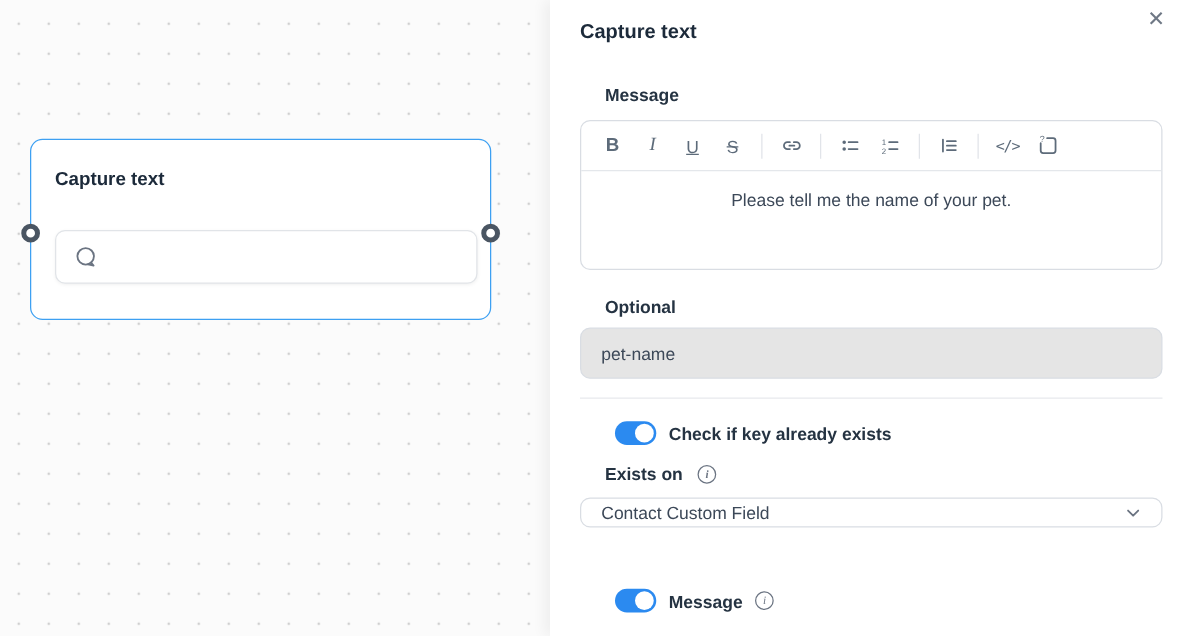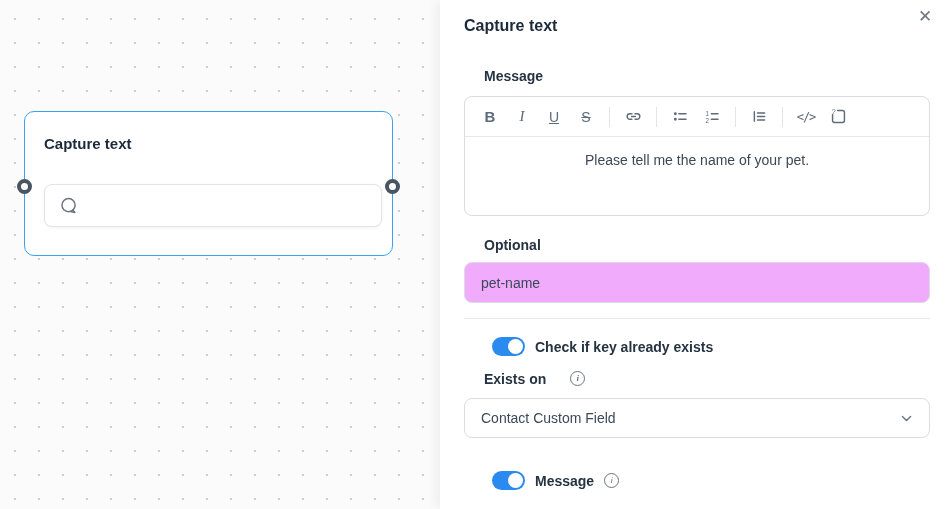--- a/index.html
+++ b/index.html
@@ -42,21 +42,21 @@
   }
   .panel-title { position:absolute; left:24px; top:17px; font-size:16px; font-weight:bold; color:#1c2a3a; }
   .close-btn {
     position:absolute; right:11px; top:4px; width:24px; height:24px;
     font-size:17px; color:#6f7885; display:flex; align-items:center; justify-content:center;
     cursor:pointer; background:none; border:none; font-family:inherit;
   }
   .field-label { position:absolute; left:24px; font-size:14px; font-weight:bold; color:#253342;padding-left:20px; }
   .lbl-message { top:68px; }
   .lbl-variable { top:237px; }
-  .lbl-exists { top:371px; display:flex; gap:24px; }
+  .lbl-exists { top:371px; display:flex; align-items:center; gap:12px; }
 
   .editor {
     position:absolute; left:24px; top:96px; width:466px; height:120px;
     border:1px solid #d9dde3; border-radius:8px; background:#fff;
   }
   .toolbar {
     height:40px; border-bottom:1px solid #e4e7eb;
     display:flex; align-items:center; padding:0 10px; gap:2px;
   }
   .tb-btn {
@@ -68,21 +68,21 @@
   .tb-b { font-weight:bold; font-size:15px; }
   .tb-i { font-style:italic; font-family:"Liberation Serif",serif; font-size:15px; }
   .tb-u { text-decoration:underline; }
   .tb-s { text-decoration:line-through; }
   .tb-code { font-family:"DejaVu Sans Mono",monospace; font-size:12px; letter-spacing:-1px; }
   .tb-sep { width:1px; height:20px; background:#e1e4e9; margin:0 6px; }
   .editor-body { padding:14px 17px; font-size:14px; color:#3c4858; line-height:1.4;text-align:center; }
 
   .text-input {
     position:absolute; left:24px; top:262px; width:466px; height:41px;
-    border:1px solid #d9dde3; border-radius:8px; background:#f0abfc;
+    border:1px solid #d9dde3; border-radius:8px; background:#e5e5e5;
     font-size:14px; color:#3c4858; padding:0 16px; font-family:inherit; outline:none;
   }
   .divider { position:absolute; left:24px; top:318px; width:466px; height:1px; background:#e7e9ed; }
 
   .toggle-row { position:absolute; left:24px; display:flex; align-items:center; gap:10px;padding-left:28px; }
   .row-check { top:337px; }
   .row-optional { top:471px; }
   .toggle {
     width:33px; height:19px; border-radius:10px; background:#2b8af0;
     position:relative; cursor:pointer; flex:0 0 auto;
@@ -93,21 +93,21 @@
   }
   .toggle-label { font-size:14px; font-weight:bold; color:#253342; }
 
   .info-icon {
     width:15px; height:15px; border:1.3px solid #6b7482; border-radius:50%;
     color:#6b7482; font-size:9px; line-height:12px; text-align:center;
     display:inline-block; font-family:"Liberation Serif",serif; font-style:italic;
   }
 
   .select {
-    position:absolute; left:24px; top:398px; width:466px; height:40px;
+    position:absolute; left:24px; top:398px; width:466px; height:24px;
     border:1px solid #d9dde3; border-radius:8px; background:#fff;
     display:flex; align-items:center; justify-content:space-between;
     padding:0 16px; font-size:14px; color:#3c4858; cursor:pointer;
   }
   .chevron { width:13px; height:13px; color:#6b7482; }
 </style>
 </head>
 <body>
 
 <div class="canvas">

